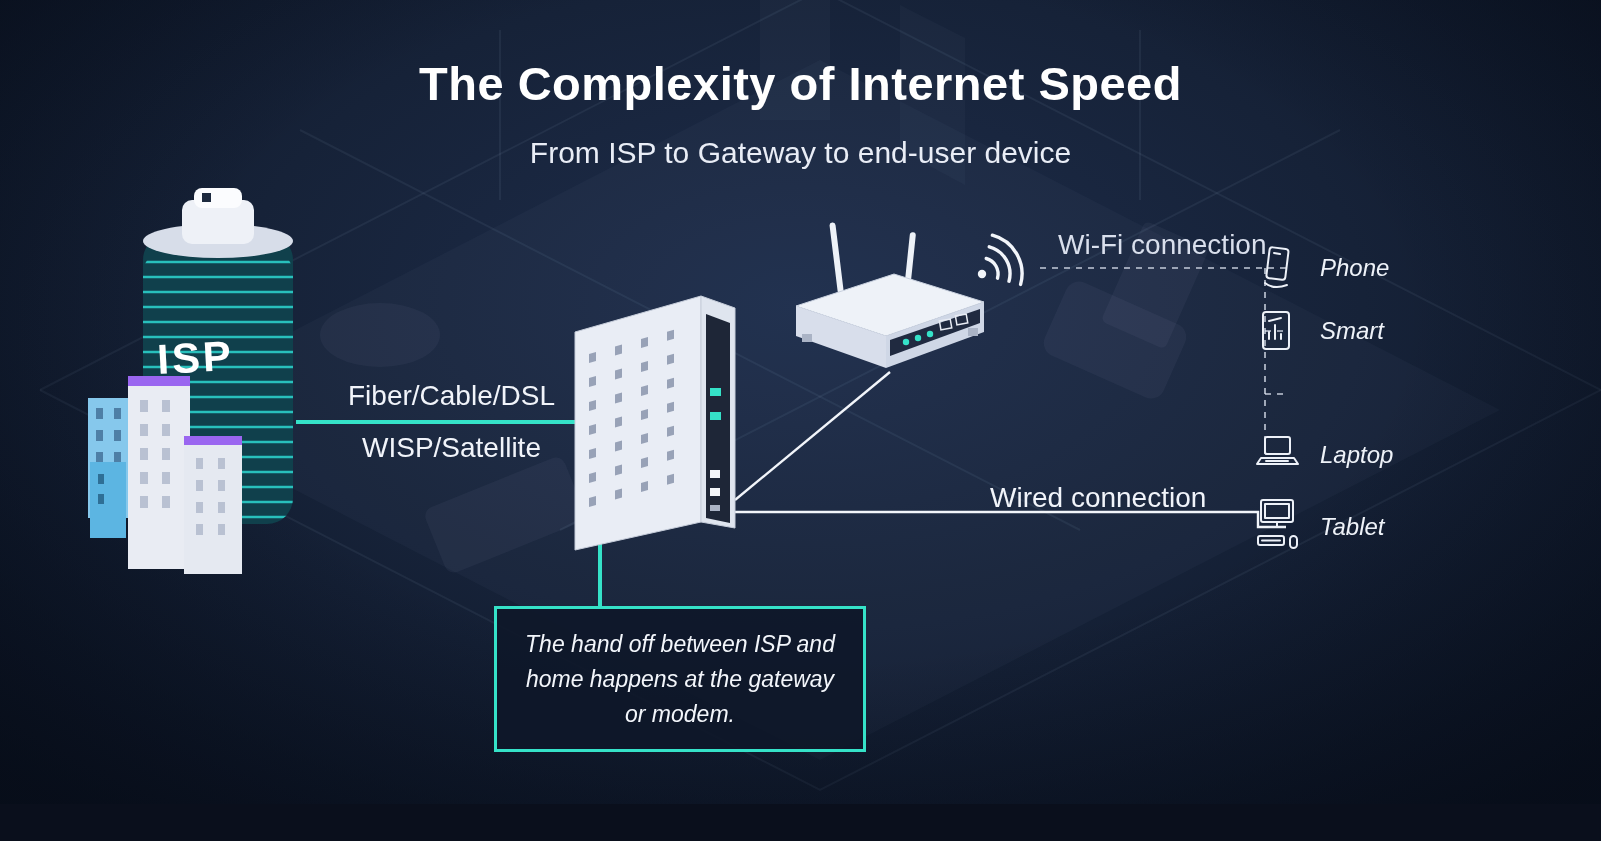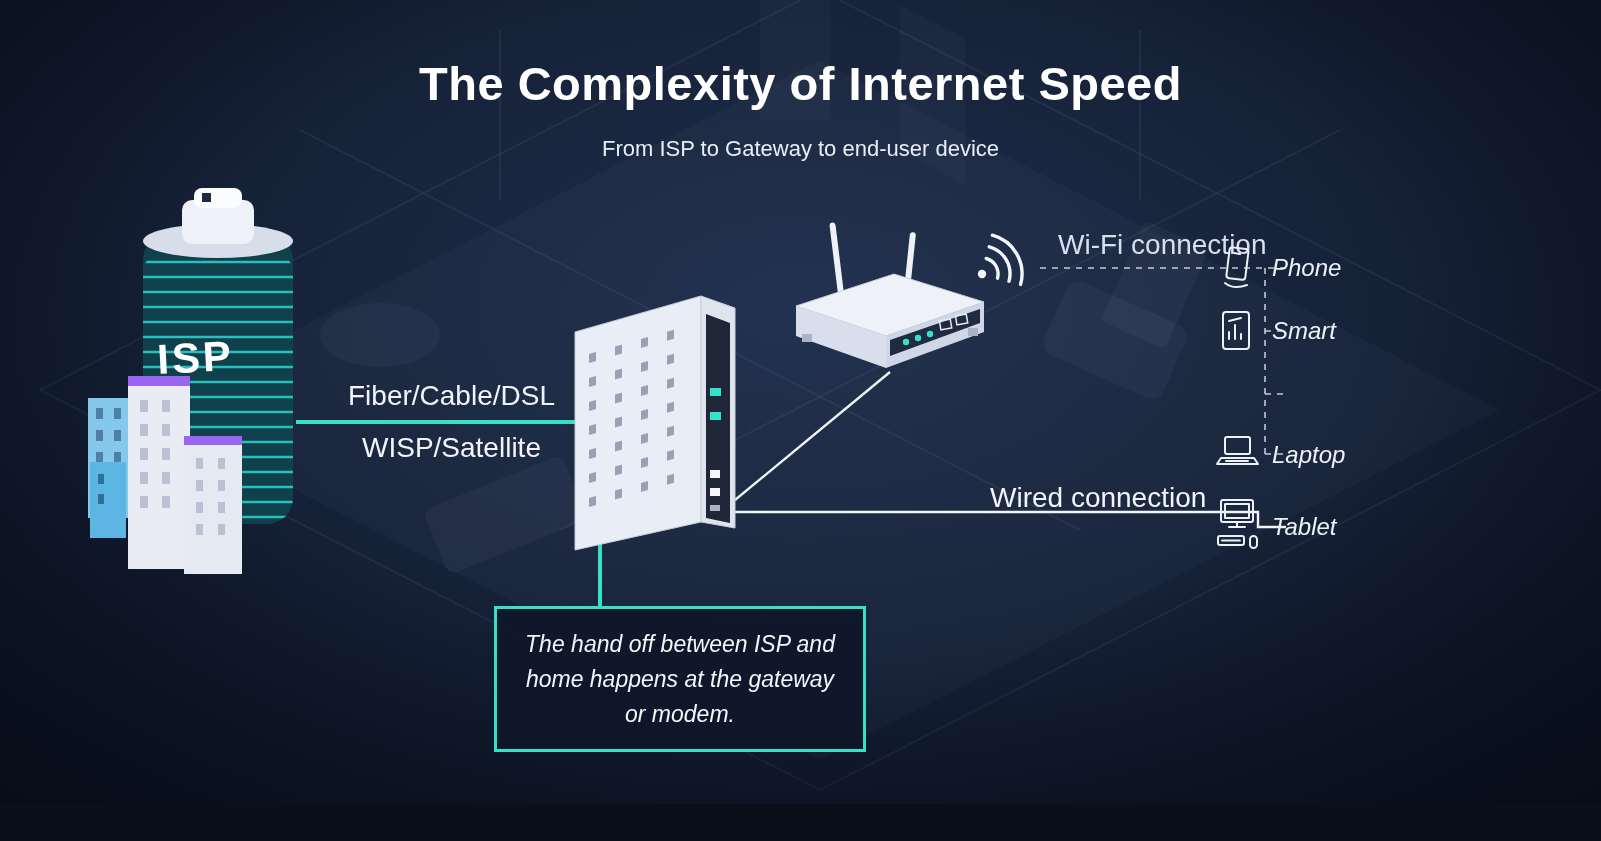--- a/index.html
+++ b/index.html
@@ -6,24 +6,24 @@
   html,body{background:#0a0f1c}
   body{font-family:"Liberation Sans",sans-serif}
   .canvas{position:relative;width:1601px;height:804px;overflow:hidden;
     background:radial-gradient(ellipse 1250px 720px at 50% 38%, #1e2d4b 0%, #162238 45%, #0e1729 78%, #0a1120 100%);
     color:#fff}
   .vignette{position:absolute;inset:0;pointer-events:none;
     background:radial-gradient(ellipse 1100px 620px at 50% 40%, rgba(0,0,0,0) 55%, rgba(4,9,18,.55) 100%)}
   .title{position:absolute;top:56px;left:0;width:100%;text-align:center;
     font-size:47px;font-weight:700;letter-spacing:.5px;color:#ffffff}
   .subtitle{position:absolute;top:136px;left:0;width:100%;text-align:center;
-    font-size:22px;font-weight:400;color:#e9edf6}
+    font-size:30px;font-weight:400;color:#e9edf6}
   .conn-label{position:absolute;font-size:28px;color:#f1f4fa;white-space:nowrap}
   .conn-label.dim{color:#d9dfec}
-  .device{position:absolute;left:1214px;display:flex;align-items:center;gap:12px}
+  .device{position:absolute;left:1254px;display:flex;align-items:center;gap:20px}
   .device .label{font-style:italic;font-size:24px;color:#eef2f8;white-space:nowrap}
   .callout{position:absolute;left:494px;top:606px;width:372px;height:146px;
     border:3px solid var(--accent,#35e2c8);background:rgba(14,23,41,.9);
     display:flex;align-items:center;justify-content:center;text-align:center;
     font-style:italic;font-size:23px;line-height:35px;color:#f3f6fb;padding:10px 26px}
   svg{display:block}
   .accent-stroke{stroke:var(--accent,#35e2c8)}
   .accent-fill{fill:var(--accent,#35e2c8)}
   .purple-fill{fill:var(--purple,#9a66f0)}
   .blue-fill{fill:var(--blue,#86c8ec)}

